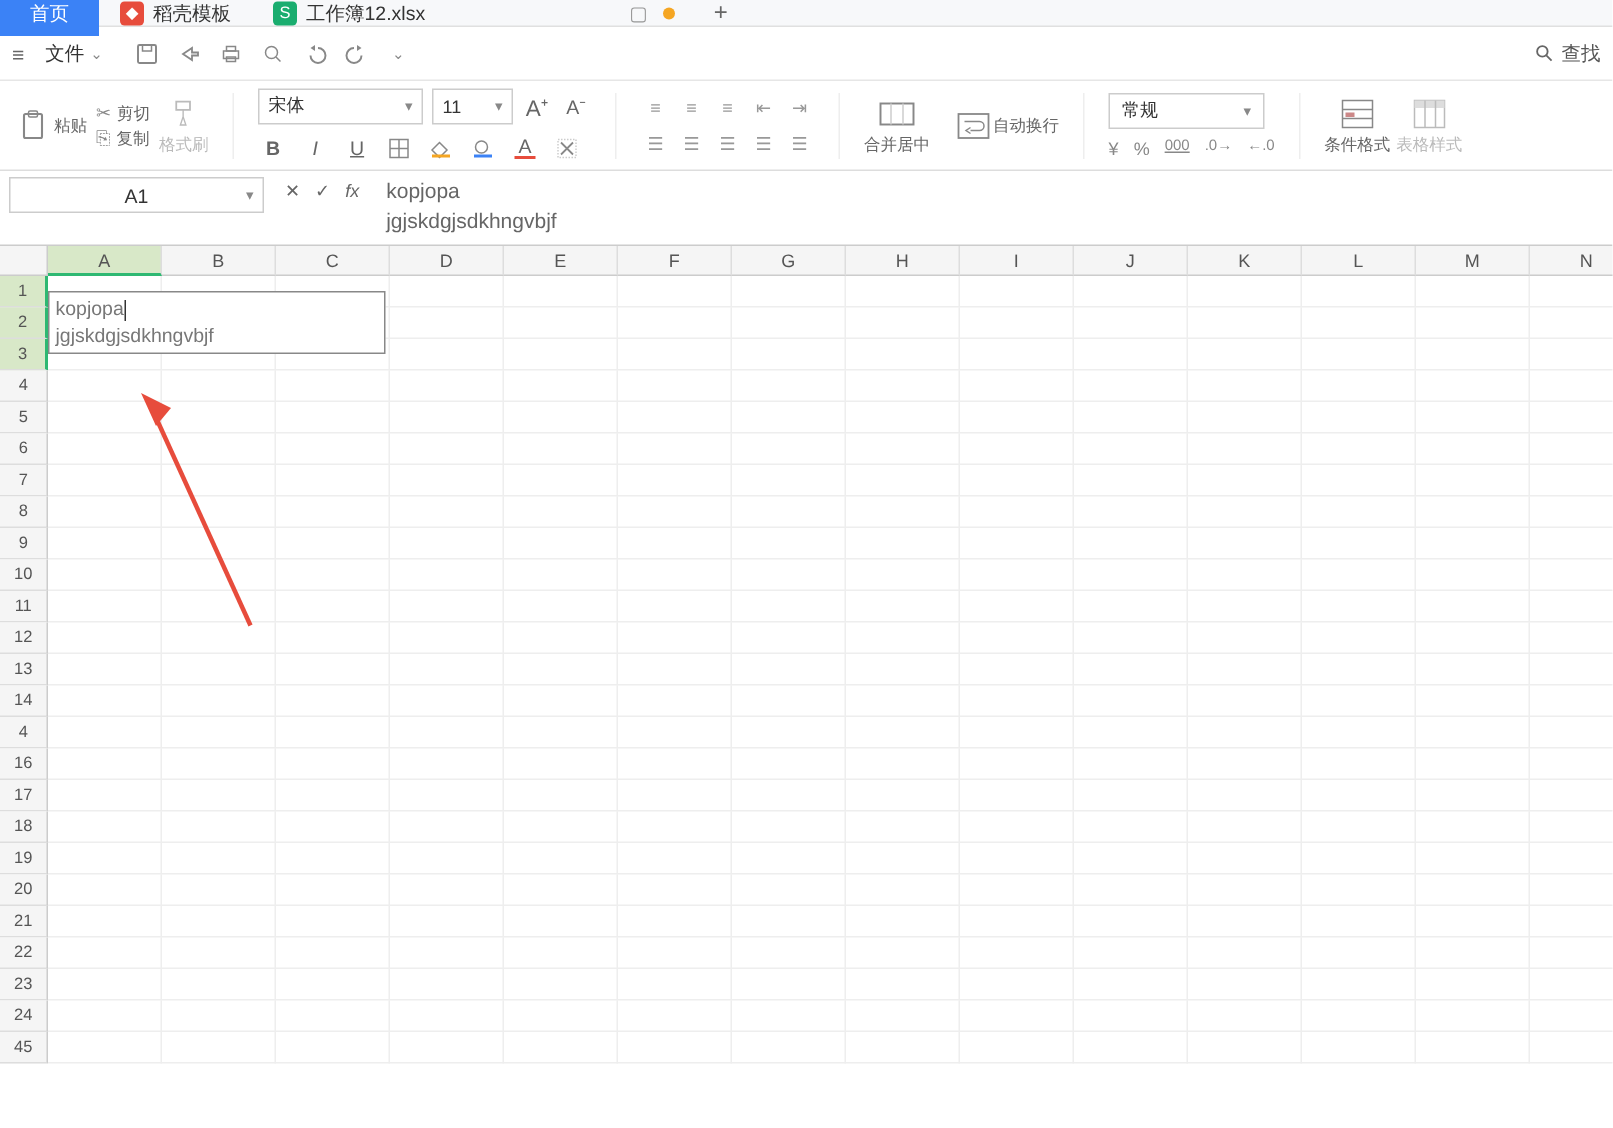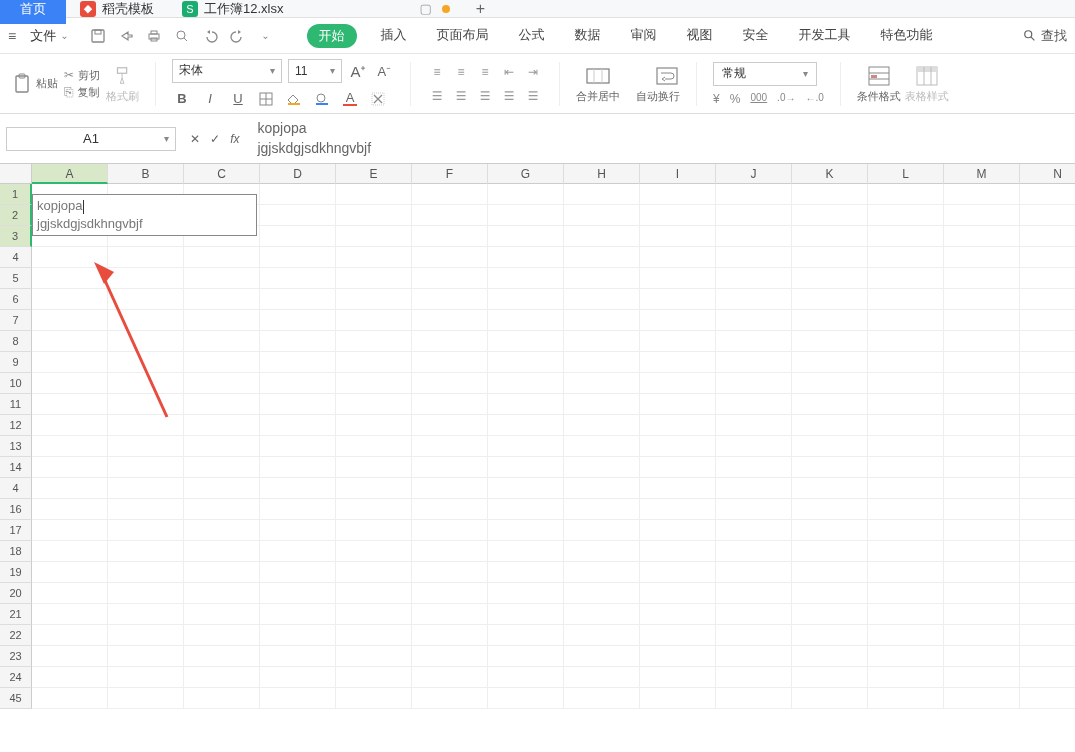--- a/index.html
+++ b/index.html
@@ -38,21 +38,21 @@
 .font-select { border: 1px solid #ccc; height: 24px; padding: 0 6px; display: flex; align-items: center; font-size: 12px; min-width: 110px; background: #fff; }
 .size-select { border: 1px solid #ccc; height: 24px; width: 54px; padding: 0 6px; display: flex; align-items: center; font-size: 12px; background: #fff; }
 .small-btn { width: 20px; height: 20px; display: flex; align-items: center; justify-content: center; color: #666; font-size: 13px; }
 .font-row2 { display: flex; gap: 8px; margin-top: 4px; align-items: center; }
 .align-grid { display: grid; grid-template-columns: repeat(5, 20px); grid-template-rows: repeat(2, 20px); gap: 4px; }
 .align-cell { display: flex; align-items: center; justify-content: center; color: #999; }
 .num-format { border: 1px solid #ccc; height: 24px; width: 104px; padding: 0 8px; display: flex; align-items: center; font-size: 12px; background: #fff; }
 .num-row2 { display: flex; gap: 10px; margin-top: 4px; color: #888; }
 
 
-.fx-bar { height: 50px; display: flex; align-items: center; border-bottom: 1px solid #ccc; background: #fff; }
+.fx-bar { height: 50px; display: flex; align-items: flex-start; border-bottom: 1px solid #ccc; background: #fff; }
 .name-box { width: 170px; height: 24px; border: 1px solid #ccc; margin: 4px 6px; display: flex; align-items: center; justify-content: center; font-size: 13px; color: #333; position: relative; }
 .name-box::after { content: "▾"; position: absolute; right: 6px; color: #888; font-size: 10px; }
 .fx-controls { display: flex; align-items: center; gap: 10px; padding: 6px 8px; color: #666; }
 .fx-content { flex: 1; padding: 4px 10px; font-size: 14px; color: #666; font-family: "SimSun", serif; line-height: 1.4; }
 
 
 .grid-wrap { position: relative; }
 .grid-corner { position: absolute; left: 0; top: 0; width: 32px; height: 20px; background: #f5f5f5; border-right: 1px solid #ccc; border-bottom: 1px solid #ccc; }
 .col-headers { position: absolute; left: 32px; top: 0; height: 20px; display: flex; }
 .col-h { width: 76px; border-right: 1px solid #ddd; border-bottom: 1px solid #ccc; background: #f5f5f5; text-align: center; font-size: 12px; color: #555; line-height: 20px; }
@@ -130,32 +130,20 @@
           <path d="M5 4l3-2v4z" fill="#888"></path>
         </svg>
     </span>
     <span class="quick-icon">
       <svg width="16" height="16" viewBox="0 0 16 16">
           <path d="M6 4a5 5 0 1 0 5 5" fill="none" stroke="#888" stroke-width="1.3"></path>
           <path d="M11 4l-3-2v4z" fill="#888"></path>
         </svg>
     </span>
     <span class="quick-icon" style="font-size:10px;">⌄</span>
-  </div>
-  <div class="menu-tabs">
-    <span class="menu-tab active">开始</span>
-    <span class="menu-tab">插入</span>
-    <span class="menu-tab">页面布局</span>
-    <span class="menu-tab">公式</span>
-    <span class="menu-tab">数据</span>
-    <span class="menu-tab">审阅</span>
-    <span class="menu-tab">视图</span>
-    <span class="menu-tab">安全</span>
-    <span class="menu-tab">开发工具</span>
-    <span class="menu-tab">特色功能</span>
   </div>
   <div class="search-btn">
     <span>
       <svg width="14" height="14" viewBox="0 0 16 16">
           <circle cx="6" cy="6" r="4" fill="none" stroke="#666" stroke-width="1.4"></circle>
           <line x1="9" y1="9" x2="13" y2="13" stroke="#666" stroke-width="1.4"></line>
         </svg>
     </span>
     <span>查找</span>
   </div>
@@ -275,21 +263,21 @@
       <div style="display:flex;flex-direction:column;align-items:center;">
         <span class="ribbon-big-icon">
           <svg width="26" height="22" viewBox="0 0 26 22">
               <rect x="2" y="4" width="22" height="14" fill="none" stroke="#888" stroke-width="1.3"></rect>
               <line x1="9" y1="4" x2="9" y2="18" stroke="#ccc"></line>
               <line x1="17" y1="4" x2="17" y2="18" stroke="#ccc"></line>
             </svg>
         </span>
         <span class="ribbon-label">合并居中</span>
       </div>
-      <div style="display:flex;flex-direction:column;align-items:flex-end;">
+      <div style="display:flex;flex-direction:row;align-items:center;">
         <span class="ribbon-big-icon">
           <svg width="26" height="22" viewBox="0 0 26 22">
               <rect x="3" y="3" width="20" height="16" fill="none" stroke="#888" stroke-width="1.2"></rect>
               <path d="M7 8h10a3 3 0 0 1 0 6h-6" fill="none" stroke="#888"></path>
               <path d="M11 12l-3 2 3 2" fill="none" stroke="#888"></path>
             </svg>
         </span>
         <span class="ribbon-label">自动换行</span>
       </div>
     </div>

